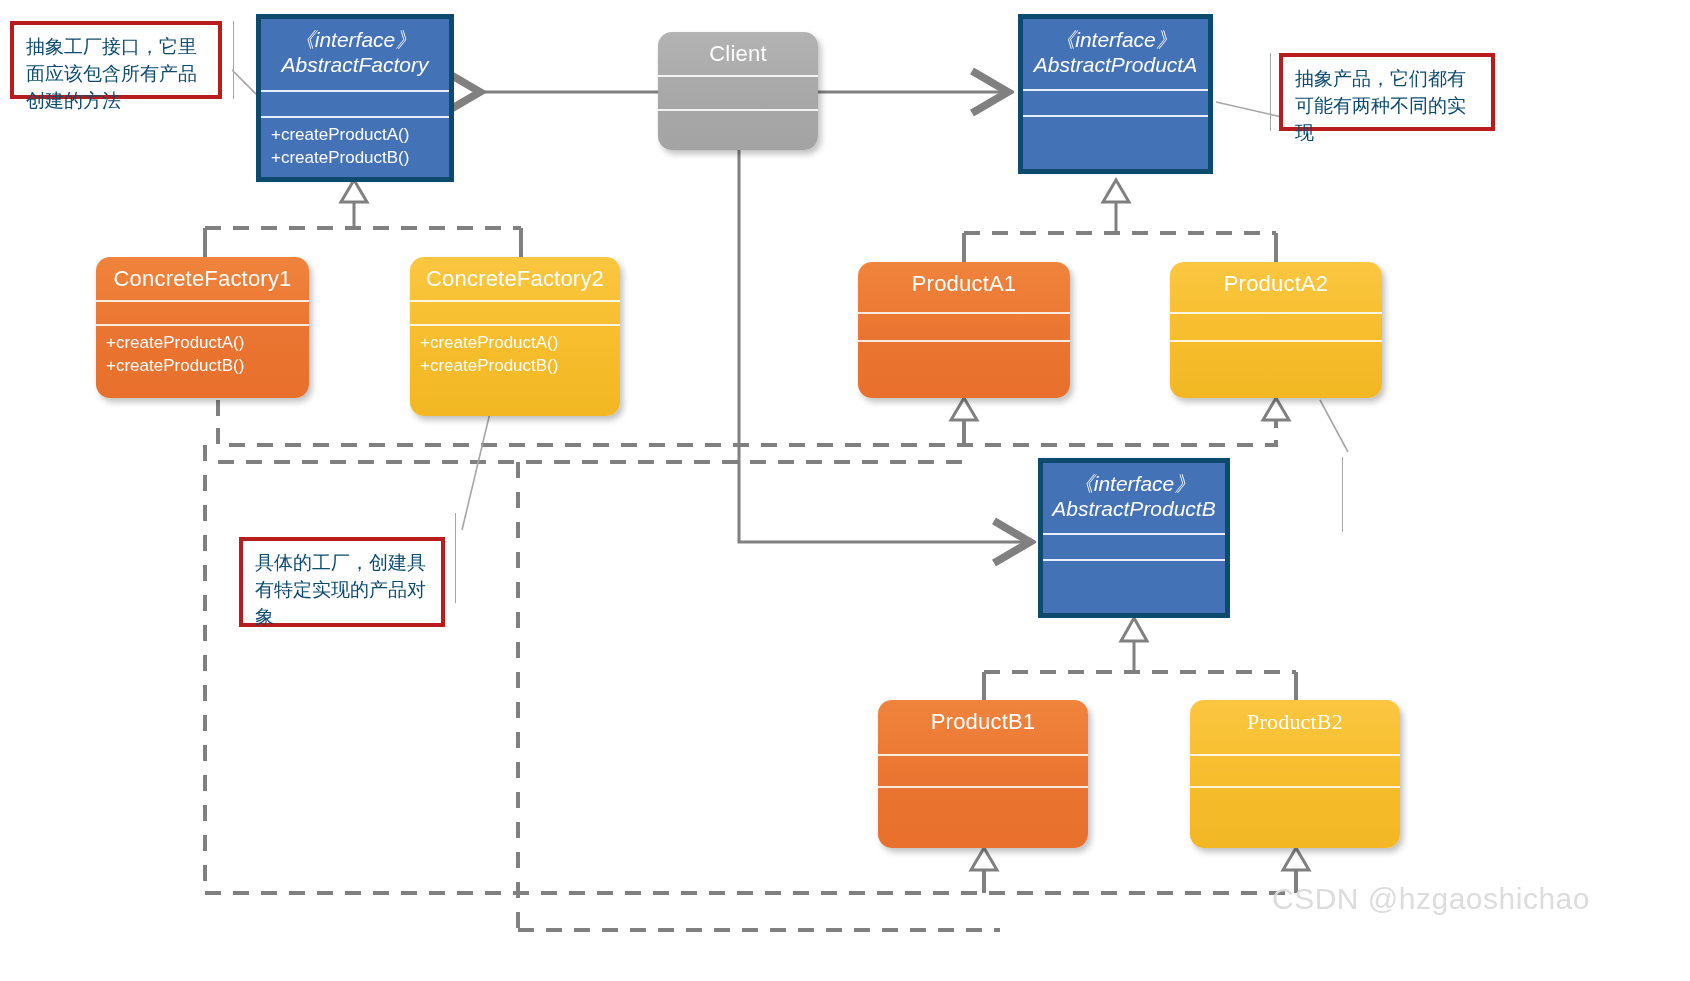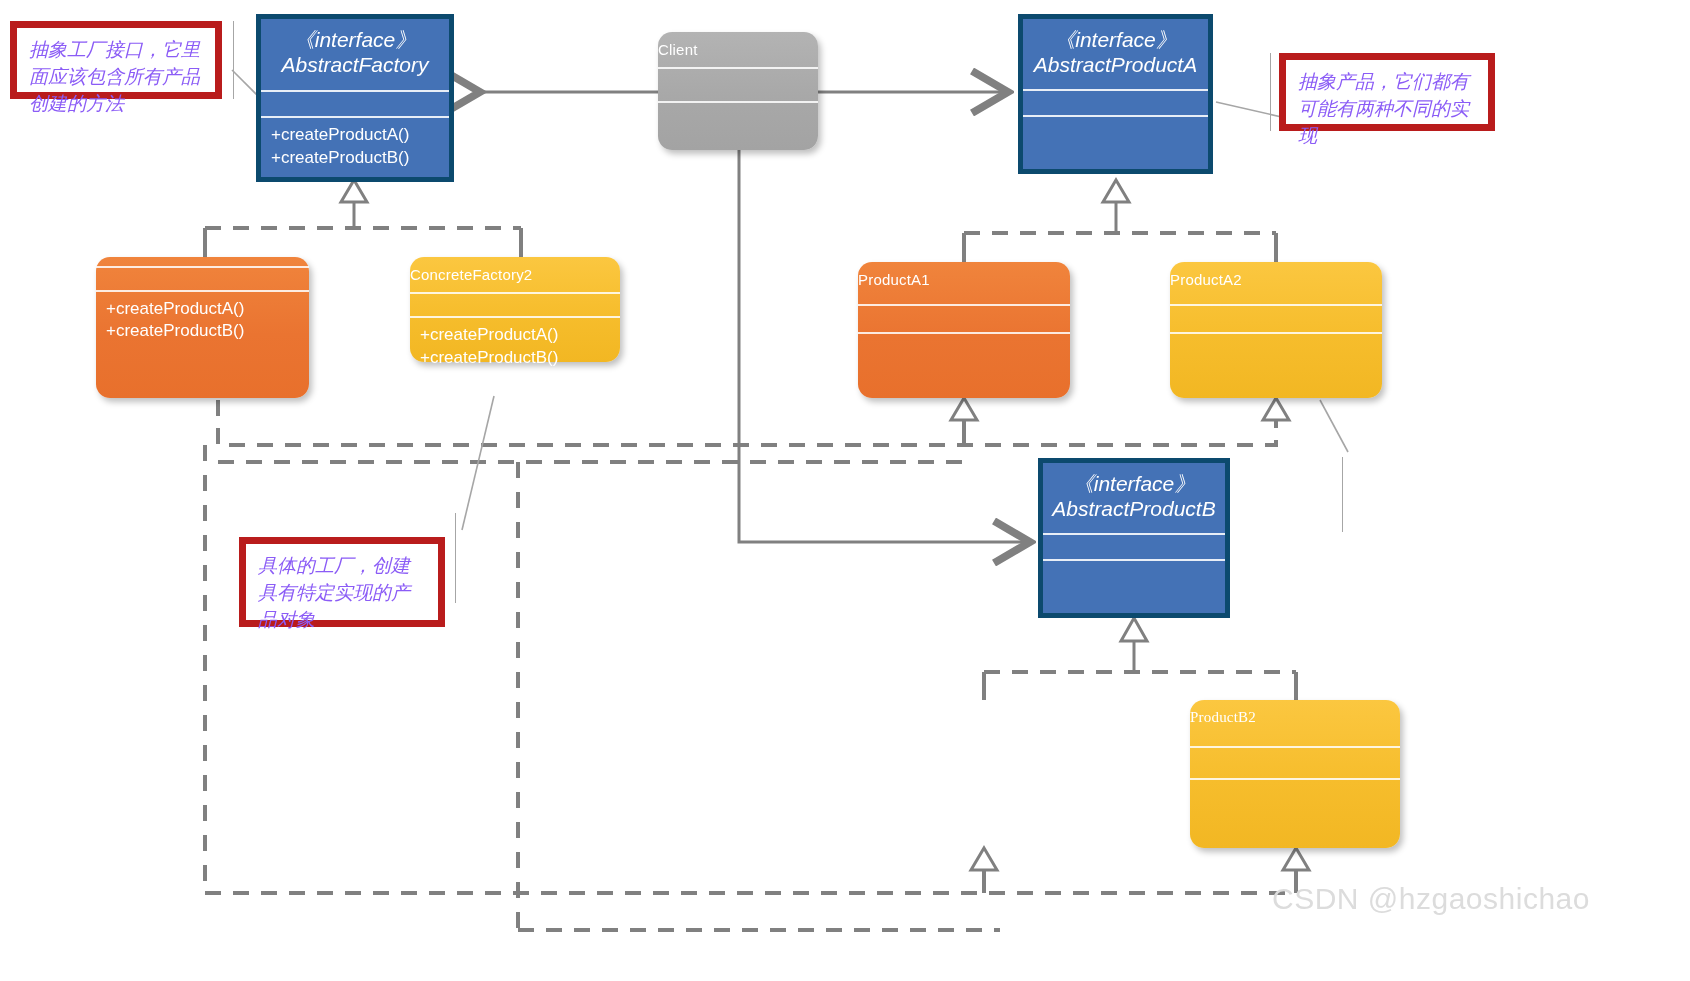--- a/index.html
+++ b/index.html
@@ -1,40 +1,40 @@
 <!DOCTYPE html>
 <html><head>
 <meta charset="utf-8">
 <style>
   html,body{margin:0;padding:0;background:#ffffff;}
   body{font-family:"Liberation Sans","DejaVu Sans",sans-serif;}
   #stage{position:relative;width:1690px;height:981px;background:#fff;overflow:hidden;}
   svg.layer{position:absolute;left:0;top:0;width:1690px;height:981px;pointer-events:none;}
 
   .node{position:absolute;box-sizing:border-box;color:#fff;}
-  .node .title{width:100%;font-size:15px;line-height:1.15;padding-top:9px;letter-spacing:.2px;}
+  .node .title{width:100%;text-align:center;font-size:22px;line-height:1.15;padding-top:9px;letter-spacing:.2px;}
   .node .iface{font-style:italic;font-size:21px;line-height:1.2;text-align:center;padding-top:8px;}
   .node .iface .st{display:block;}
   .node .iface .nm{display:block;}
   .node .ops{font-size:17px;line-height:1.32;padding:6px 0 0 10px;text-align:left;}
 
   
   .iface-box{background:#4472b6;border:5px solid #0c4a6e;}
   .sep{height:2px;background:#e8eef7;width:100%;}
 
   
   .round{border-radius:14px;box-shadow:3px 4px 6px rgba(0,0,0,.25);}
   .orange{background:linear-gradient(180deg,#f0843c 0%,#ea7431 55%,#e8702c 100%);}
   .yellow{background:linear-gradient(180deg,#fbc740 0%,#f6bd2c 55%,#f2b723 100%);}
   .grey{background:linear-gradient(180deg,#b3b3b3 0%,#a8a8a8 55%,#a3a3a3 100%);}
   .sep-w{height:2px;background:rgba(255,255,255,.85);width:100%;}
 
   
-  .note{position:absolute;box-sizing:border-box;border:7px solid #b91c1c;background:#fff;
-        color:#8b5cf6;font-size:19px;line-height:1.42;padding:9px 12px;font-style:italic;}
+  .note{position:absolute;box-sizing:border-box;border:4px solid #b91c1c;background:#fff;
+        color:#0c4a6e;font-size:19px;line-height:1.42;padding:9px 12px;}
   .note-bar{position:absolute;width:1px;background:#a6a6a6;}
 
   .watermark{position:absolute;color:#dcdcdc;font-size:30px;letter-spacing:.5px;white-space:nowrap;}
 </style>
 </head>
 <body>
 
 <div id="stage">
 
   <svg class="layer" viewBox="0 0 1690 981">
@@ -132,30 +132,31 @@
 
   <div class="node round grey" style="left:658px;top:32px;width:160px;height:118px;">
     <div class="title">Client</div>
     <div class="sep-w" style="margin-top:9px;"></div>
     <div style="height:32px;"></div>
     <div class="sep-w"></div>
     <div style="height:20px;"></div>
   </div>
 
   <div class="node round orange" style="left:96px;top:257px;width:213px;height:141px;">
+    <div class="title">ConcreteFactory1</div>
     <div class="sep-w" style="margin-top:9px;"></div>
     <div style="height:22px;"></div>
     <div class="sep-w"></div>
     <div class="ops">
       <div>+createProductA()</div>
       <div>+createProductB()</div>
     </div>
   </div>
 
-  <div class="node round yellow" style="left:410px;top:257px;width:210px;height:105px;">
+  <div class="node round yellow" style="left:410px;top:257px;width:210px;height:159px;">
     <div class="title">ConcreteFactory2</div>
     <div class="sep-w" style="margin-top:9px;"></div>
     <div style="height:22px;"></div>
     <div class="sep-w"></div>
     <div class="ops">
       <div>+createProductA()</div>
       <div>+createProductB()</div>
     </div>
   </div>
 
@@ -168,20 +169,27 @@
   </div>
 
   <div class="node round yellow" style="left:1170px;top:262px;width:212px;height:136px;">
     <div class="title">ProductA2</div>
     <div class="sep-w" style="margin-top:16px;"></div>
     <div style="height:26px;"></div>
     <div class="sep-w"></div>
     <div style="height:30px;"></div>
   </div>
 
+  <div class="node round orange" style="left:878px;top:700px;width:210px;height:148px;">
+    <div class="title">ProductB1</div>
+    <div class="sep-w" style="margin-top:20px;"></div>
+    <div style="height:30px;"></div>
+    <div class="sep-w"></div>
+    <div style="height:30px;"></div>
+  </div>
 
   <div class="node round yellow" style="left:1190px;top:700px;width:210px;height:148px;font-family:Liberation Serif, serif;">
     <div class="title">ProductB2</div>
     <div class="sep-w" style="margin-top:20px;"></div>
     <div style="height:30px;"></div>
     <div class="sep-w"></div>
     <div style="height:30px;"></div>
   </div>
 
   <div class="note" style="left:10px;top:21px;width:212px;height:78px;">

